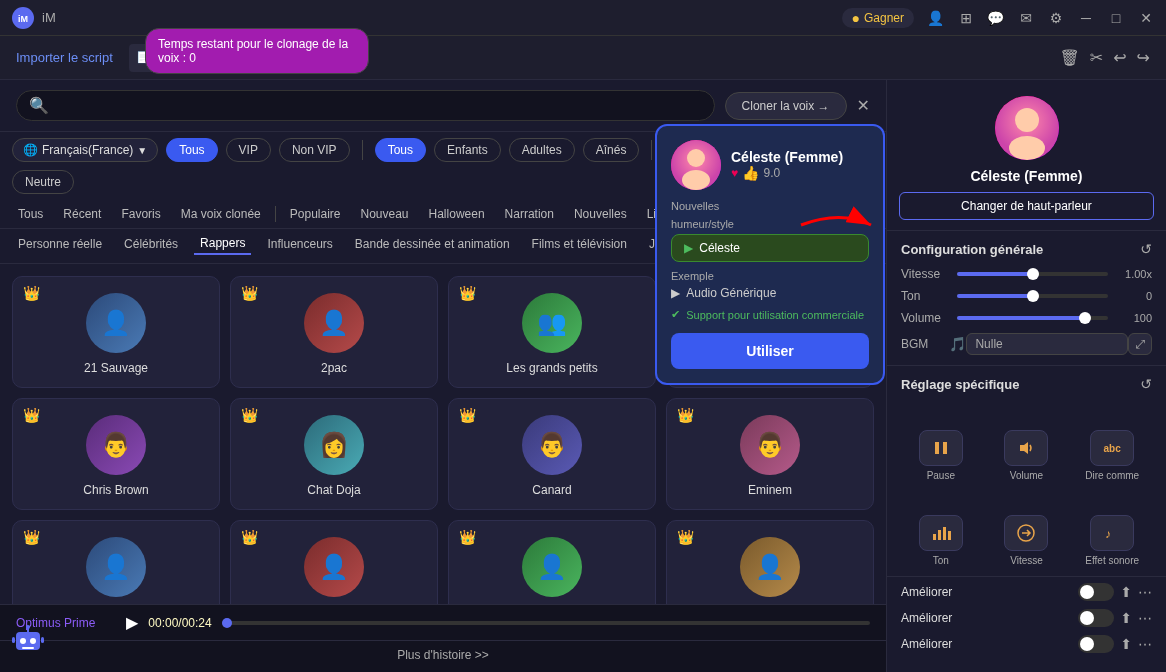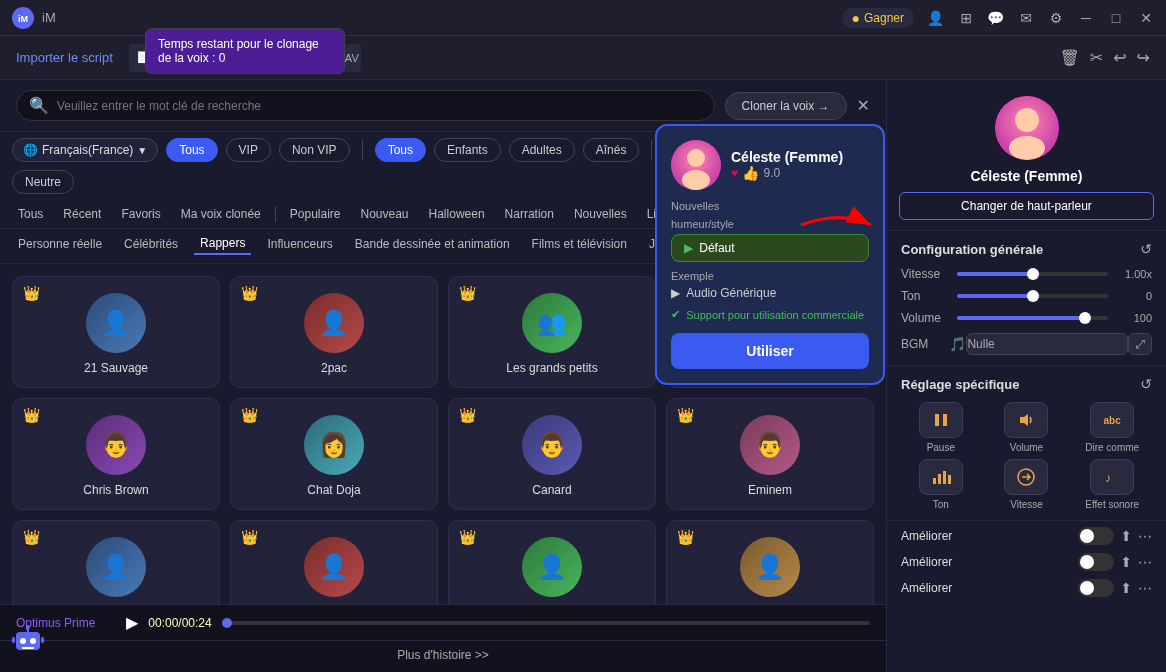--- a/index.html
+++ b/index.html
@@ -59,28 +59,28 @@
       font-size: 14px;
       color: #aaa;
       cursor: pointer;
     }
 
     
     .tooltip-box {
       position: absolute;
       top: 28px;
       left: 145px;
-      background: #4c1d95;
+      background: #a21caf;
       border: 1px solid #444;
-      border-radius: 7px;
+      border-radius: 14px;
       padding: 8px 12px;
       font-size: 12px;
       color: #fff;
       z-index: 100;
-      width: 200px;
+      width: 224px;
     }
 
     
     .toolbar {
       background: #1e1e2e;
       height: 44px;
       display: flex;
       align-items: center;
       padding: 0 16px;
       gap: 16px;
@@ -414,21 +414,21 @@
       color: #aaa;
       width: 48px;
     }
     .bgm-select {
       flex: 1;
       background: #2a2a3e;
       border: 1px solid #444;
       border-radius: 6px;
       color: #aaa;
       font-size: 12px;
-      padding: 3px 0;
+      padding: 3px 8px;
       display: flex;
       align-items: center;
       justify-content: space-between;
     }
     .bgm-expand-btn {
       background: #2a2a3e;
       border: 1px solid #444;
       border-radius: 6px;
       color: #aaa;
       font-size: 12px;
@@ -457,20 +457,21 @@
       width: 44px;
       height: 36px;
       background: #2a2a3e;
       border: 1px solid #3a3a5e;
       border-radius: 8px;
       display: flex;
       align-items: center;
       justify-content: center;
       font-size: 16px;
       color: #e8a44a;
+      margin-top: 28px;
     }
     .specific-label {
       font-size: 10px;
       color: #aaa;
       text-align: center;
     }
 
     .ameliorer-list {
       padding: 6px 14px;
       flex: 1;
@@ -727,21 +728,20 @@
   </div>
 </div>
 
 <div class="main-area">
 
   <div class="left-panel">
 
     <div class="search-bar">
       <div class="search-input-wrap">
         <span style="color:#aaa;">🔍</span>
-        <input class="search-input" type="text" placeholder="Veuillez entrer le mot clé de recherche" style="">
       </div>
       <button class="clone-btn">Cloner la voix →</button>
       <span class="close-search-btn">✕</span>
     </div>
 
     <div class="filter-row">
       <div class="lang-select">
         <span>🌐</span>
         <span>Français(France)</span>
         <span style="font-size:10px;">▼</span>
@@ -1048,21 +1048,21 @@
         <span class="heart-icon">♥</span>
         <span class="like-icon">👍</span>
         <span>9.0</span>
       </div>
     </div>
   </div>
   <div class="detail-tag">Nouvelles</div>
   <div class="detail-section-label">humeur/style</div>
   <button class="humeur-btn">
     <span style="color:#4dbb5e;">▶</span>
-    <span>Défaut</span>
+    <span>Céleste</span>
   </button>
   <div class="exemple-label">Exemple</div>
   <button class="audio-btn">
     <span>▶</span>
     <span>Audio Générique</span>
   </button>
   <div class="support-row">
     <span>✔</span>
     <span>Support pour utilisation commerciale</span>
   </div>

